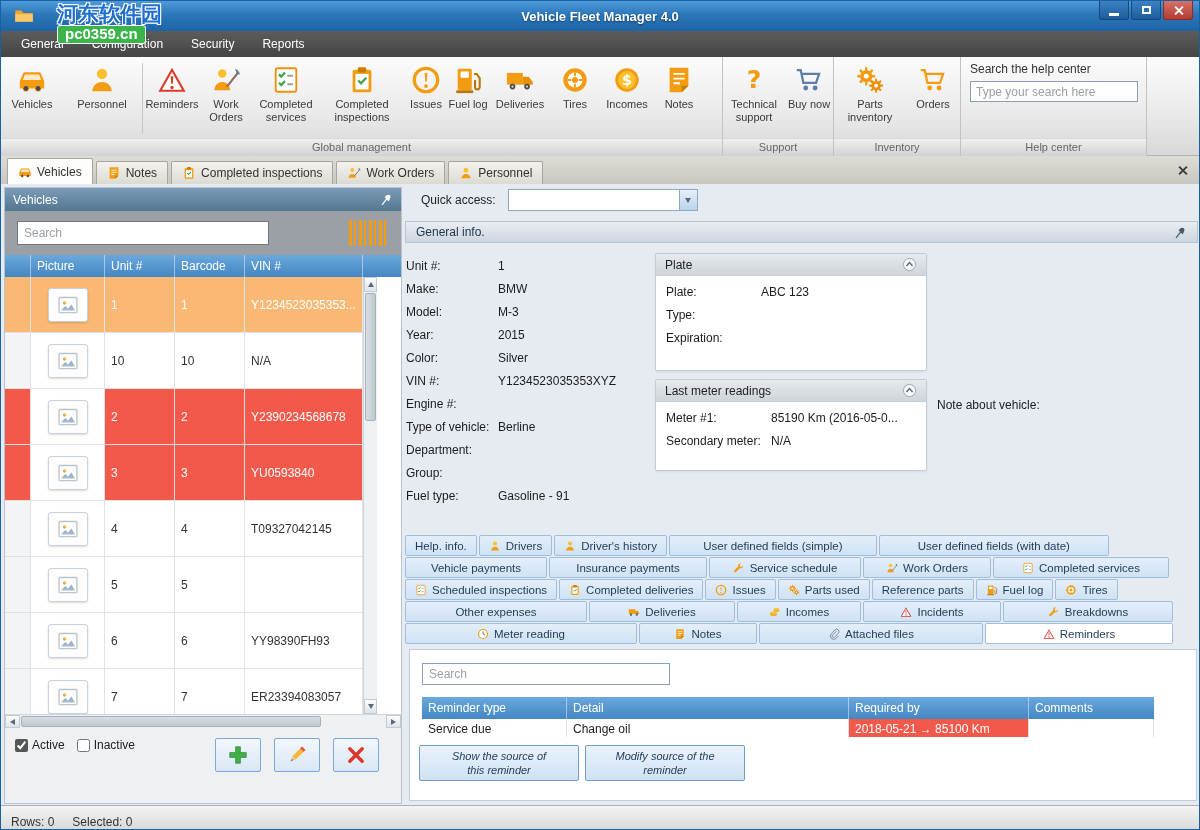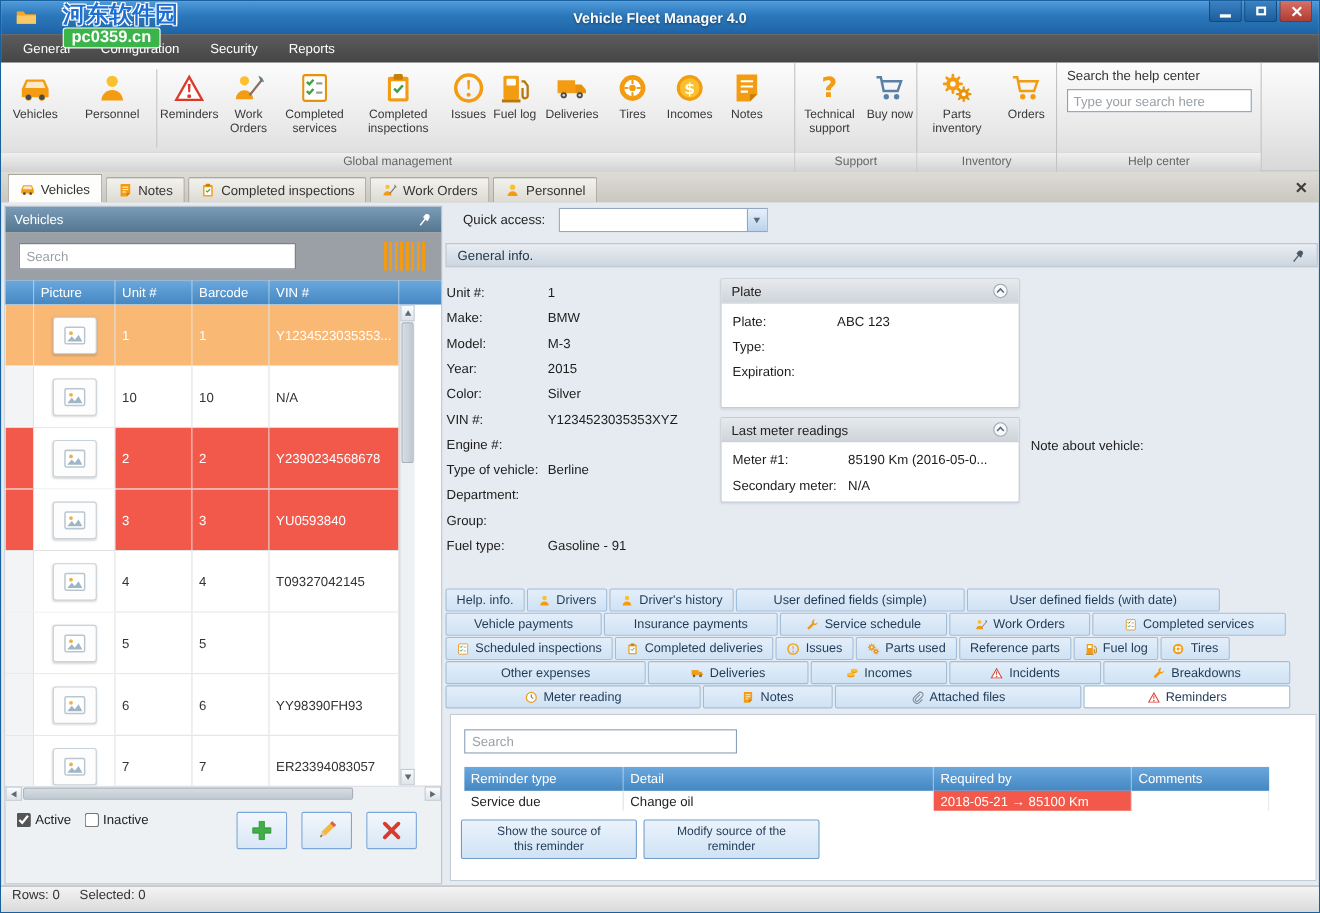--- a/index.html
+++ b/index.html
@@ -115,21 +115,21 @@
   .qvalue { flex:1; }
   .qarrow { width:18px; background:linear-gradient(#e6f0fb,#b9d2ec); border-left:1px solid #93a8c0;
     display:flex; align-items:center; justify-content:center; }
   .ghead { margin-top:8px; height:22px; background:linear-gradient(#eaeef3,#ccd5df); border:1px solid #b9c4ce;
     display:flex; align-items:center; padding:0 10px; color:#22384e;justify-content:flex-end; }
   .ghead svg { margin-left:auto; width:13px; height:13px; color:#4a5a68; }
   .fields { position:absolute; left:1px; top:72px; display:grid; grid-template-columns:92px 150px; row-gap:9px; color:#1c1c1c; }
   .flabel { color:#1c1c1c; }
   .subpanel { position:absolute; width:272px; background:#fff; border:1px solid #c3cdd6; border-radius:2px; box-shadow:0 1px 2px rgba(0,0,0,.08); }
   .subpanel.plate { left:250px; top:66px; height:118px; }
-  .subpanel.meter { left:250px; top:192px; height:78px; }
+  .subpanel.meter { left:250px; top:192px; height:92px; }
   .sphead { height:22px; background:linear-gradient(#e7eaed,#ced4d9); border-bottom:1px solid #c3cdd6;
     display:flex; align-items:center; padding:0 9px; color:#222; }
   .sphead svg { margin-left:auto; width:15px; height:15px; }
   .spbody { display:grid; grid-template-columns:95px auto; row-gap:9px; padding:9px 10px; color:#1c1c1c; }
   .subpanel.meter .spbody { grid-template-columns:105px auto; }
   .notelabel { position:absolute; left:532px; top:211px; color:#1c1c1c; }
 
   
   .subtabs { position:absolute; left:0; top:348px; width:100%; }
   .strow { display:flex; gap:2px; margin-bottom:1px; }
@@ -144,26 +144,26 @@
   .rembox .rsearch { margin:13px 0 0 12px; width:248px; height:22px; border:1px solid #8aa0b8; padding:0 6px; font:12px "Liberation Sans",sans-serif; }
   .rgrid { position:absolute; left:12px; top:47px; width:732px; height:40px; overflow:hidden; }
   .rgh { display:flex; height:22px; background:linear-gradient(#6aa8dd,#4587c2); color:#fff; }
   .rgh .vh:last-child { border-right:none; }
   .rrow { display:flex; height:24px; background:#fff; color:#222; }
   .rc { border-right:1px solid #dde2e7; border-bottom:1px solid #dde2e7; padding:3px 0 0 6px; overflow:hidden; white-space:nowrap; }
   .rc1 { width:145px; } .rc2 { width:282px; } .rc3 { width:180px; } .rc4 { width:125px; }
   .rc.due { background:#f2594b; color:#fff; }
   .rembtns { position:absolute; left:9px; top:95px; display:flex; gap:6px; }
   .rbtn { width:160px; height:36px; background:linear-gradient(#ebf3fc,#cfe2f4); border:1px solid #6f9cc9; border-radius:2px;
-    font-size:11px; color:#1f3a55; display:flex; align-items:center; justify-content:center; text-align:center; padding:0 22px; line-height:1.3; }
+    font-size:11px; color:#1f3a55; display:flex; align-items:center; justify-content:center; text-align:center; padding:0 22px; line-height:1.3;font-style:italic; }
 
   
   .statusbar { position:absolute; left:0; bottom:0; width:100%; height:24px;
     background:linear-gradient(#f4f4f4,#dadada); border-top:1px solid #b0b0b0;
-    display:flex; align-items:flex-start; gap:18px; padding:0 10px; color:#333; }
+    display:flex; align-items:flex-end; gap:18px; padding:0 10px; color:#333; }
   .hidden-defs { position:absolute; width:0; height:0; overflow:hidden; }
 </style>
 </head>
 <body>
 
 <svg class="hidden-defs" xmlns="http://www.w3.org/2000/svg">
   <symbol id="i-folder" viewBox="0 0 32 32">
       <path fill="#f7a422" d="M2 7h10l3 4h15v14H2z"></path>
       <path fill="#fbc868" d="M2 13h28v12H2z"></path>
     </symbol>

